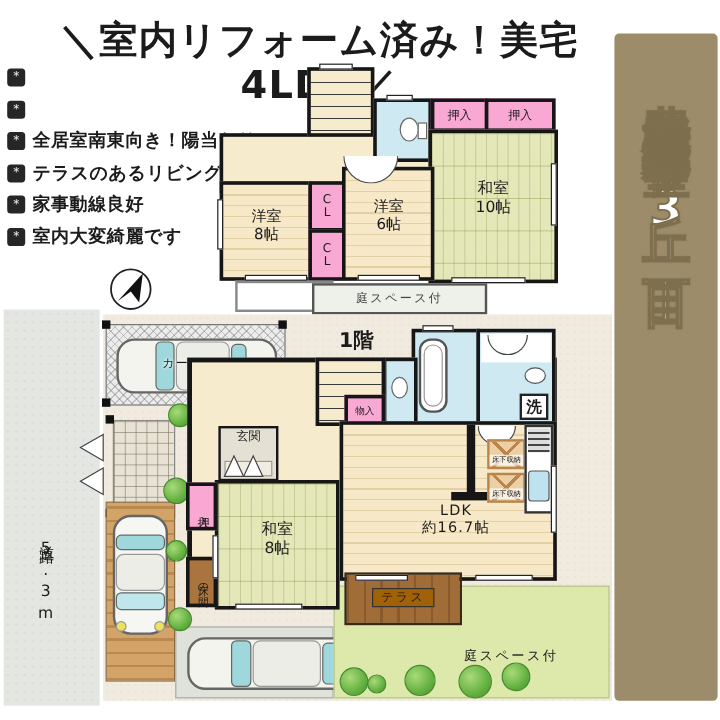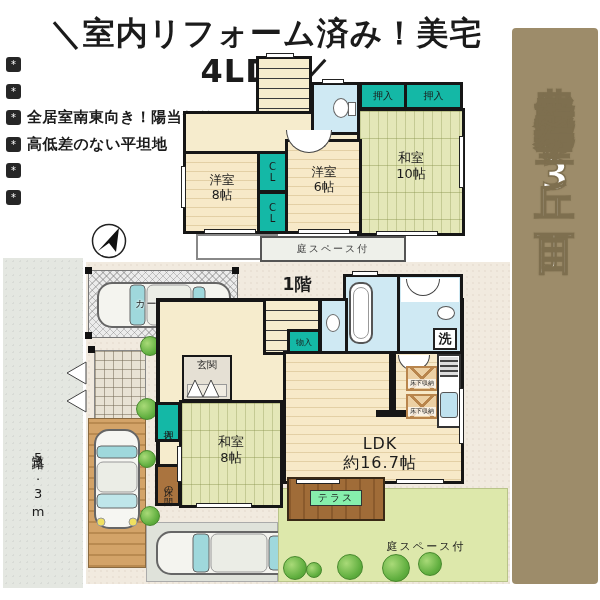--- a/index.html
+++ b/index.html
@@ -9,21 +9,21 @@
   .room{position:absolute;box-sizing:border-box;border:3px solid #161616}
   .lbl{position:absolute;color:#1b1b1b;white-space:pre-line;text-align:center;line-height:1.2}
   .cent{display:flex;align-items:center;justify-content:center;white-space:pre-line;text-align:center}
   .vert{writing-mode:vertical-rl;text-orientation:upright}
   .cream{background:#f6eccd}
   .wood{background-color:#f7e9c8;background-image:repeating-linear-gradient(180deg,transparent 0 8px,rgba(190,160,100,.35) 8px 9px)}
   .tatami{background-color:#e4e7b8;
     background-image:linear-gradient(90deg,rgba(140,150,80,.35) 1px,transparent 1px),
                      linear-gradient(rgba(140,150,80,.45) 1px,transparent 1px);
     background-size:9px 9px,27px 27px}
-  .salmon{background:#14b8a6}
+  .salmon{background:#f9a8d4}
   .blue{background:#cfe9f3}
   .stairs{background-color:#f6eccd;background-image:repeating-linear-gradient(180deg,transparent 0 9px,#3a3a3a 9px 10px)}
   .win{position:absolute;background:#fff;border:1px solid #222;box-sizing:border-box}
   .post{position:absolute;width:7px;height:7px;background:#111}
   .tree{position:absolute;border-radius:50%;
     background:radial-gradient(circle at 35% 35%,#a9da78,#5fae3e 65%,#4c9130);
     border:1px solid #47892d}
   .arc{position:absolute;background:#fff;border:1.5px solid #444;border-top:none;box-sizing:border-box}
   .feat{position:absolute;display:flex;align-items:center;gap:6px;height:22px}
   .stamp{width:15px;height:15px;background:#262626;border-radius:3px;color:#fff;
@@ -64,27 +64,29 @@
       </div>
     <div class="feat" style="left:6px;top:80px">
         <span class="stamp">*</span>
       </div>
     <div class="feat" style="left:6px;top:106px">
         <span class="stamp">*</span>
         <span class="txt">全居室南東向き！陽当たり◎</span>
       </div>
     <div class="feat" style="left:6px;top:133px">
         <span class="stamp">*</span>
-        <span class="txt">高低差のない平坦地</span>
+        <span class="txt">テラスのあるリビング</span>
       </div>
     <div class="feat" style="left:6px;top:159px">
         <span class="stamp">*</span>
+        <span class="txt">家事動線良好</span>
       </div>
     <div class="feat" style="left:6px;top:186px">
         <span class="stamp">*</span>
+        <span class="txt">室内大変綺麗です</span>
       </div>
   </div>
 
   <div id="banner" class="abs" style="left:512px;top:28px;width:86px;height:556px">
     <div class="bt">豊能郡豊能町希望ケ丘3丁目</div>
   </div>
 
   <svg class="abs" style="left:90px;top:222px" width="38" height="38" viewBox="0 0 38 38">
     <circle cx="19" cy="19" r="16.5" fill="#fff" stroke="#222" stroke-width="1.5"></circle>
     <polygon points="29,6 8,29 19,21 26,30" fill="#111"></polygon>
@@ -211,38 +213,38 @@
       <path d="M17,19 L25,2 L33,19 Z" fill="#fff" stroke="#444"></path>
     </svg>
 
     <div class="room tatami" style="left:179px;top:400px;width:104px;height:108px"></div>
     <div class="lbl" style="left:198px;top:434px;width:66px;font-size:13px">和室
 8帖</div>
     <div class="room salmon cent" style="left:155px;top:402px;width:26px;height:40px"><span class="vert" style="font-size:10px">押入</span></div>
     <div class="room cent" style="left:155px;top:464px;width:26px;height:42px;background:#aa743f"><span class="vert" style="font-size:9px">床の間</span></div>
 
     <div class="room wood" style="left:283px;top:351px;width:181px;height:133px"></div>
-    <div class="lbl" style="left:330px;top:434px;width:100px;font-size:16px;letter-spacing:1px">LDK
+    <div class="lbl" style="left:330px;top:418px;width:100px;font-size:12px;letter-spacing:1px">LDK
 約16.7帖</div>
     <div class="abs" style="left:389px;top:354px;width:7px;height:58px;background:#161616"></div>
     <div class="abs" style="left:376px;top:410px;width:35px;height:7px;background:#161616"></div>
     <div class="arc" style="left:398px;top:355px;width:32px;height:16px;border-radius:0 0 32px 32px"></div>
 
     <div class="ufs" style="left:406px;top:366px;width:32px;height:25px">
         <span>床下収納</span>
       </div>
     <div class="ufs" style="left:406px;top:394px;width:32px;height:25px">
         <span>床下収納</span>
       </div>
     <div class="abs" style="left:437px;top:354px;width:24px;height:74px;background:#fff;border:2px solid #333"></div>
     <div class="abs" style="left:440px;top:357px;width:18px;height:20px;background:repeating-linear-gradient(0deg,#444 0 2px,#ddd 2px 5px)"></div>
     <div class="abs" style="left:440px;top:392px;width:18px;height:26px;background:#bfe2ef;border:1px solid #555;border-radius:3px"></div>
 
     <div class="abs deck" style="left:287px;top:477px;width:98px;height:44px"></div>
-    <div class="abs cent" style="left:310px;top:490px;width:52px;height:16px;background:#86efac;border:1px solid #333;font-size:10px;letter-spacing:2px"><span>テラス</span></div>
+    <div class="abs cent" style="left:310px;top:490px;width:52px;height:16px;background:#a16207;border:1px solid #333;font-size:10px;letter-spacing:2px"><span>テラス</span></div>
 
     <div class="win" style="left:352px;top:271px;width:26px;height:5px"></div>
     <div class="win" style="left:459px;top:388px;width:5px;height:56px"></div>
     <div class="win" style="left:296px;top:479px;width:44px;height:5px"></div>
     <div class="win" style="left:396px;top:479px;width:48px;height:5px"></div>
     <div class="win" style="left:196px;top:503px;width:56px;height:5px"></div>
     <div class="win" style="left:177px;top:446px;width:5px;height:36px"></div>
   </div>
 
 </div>

